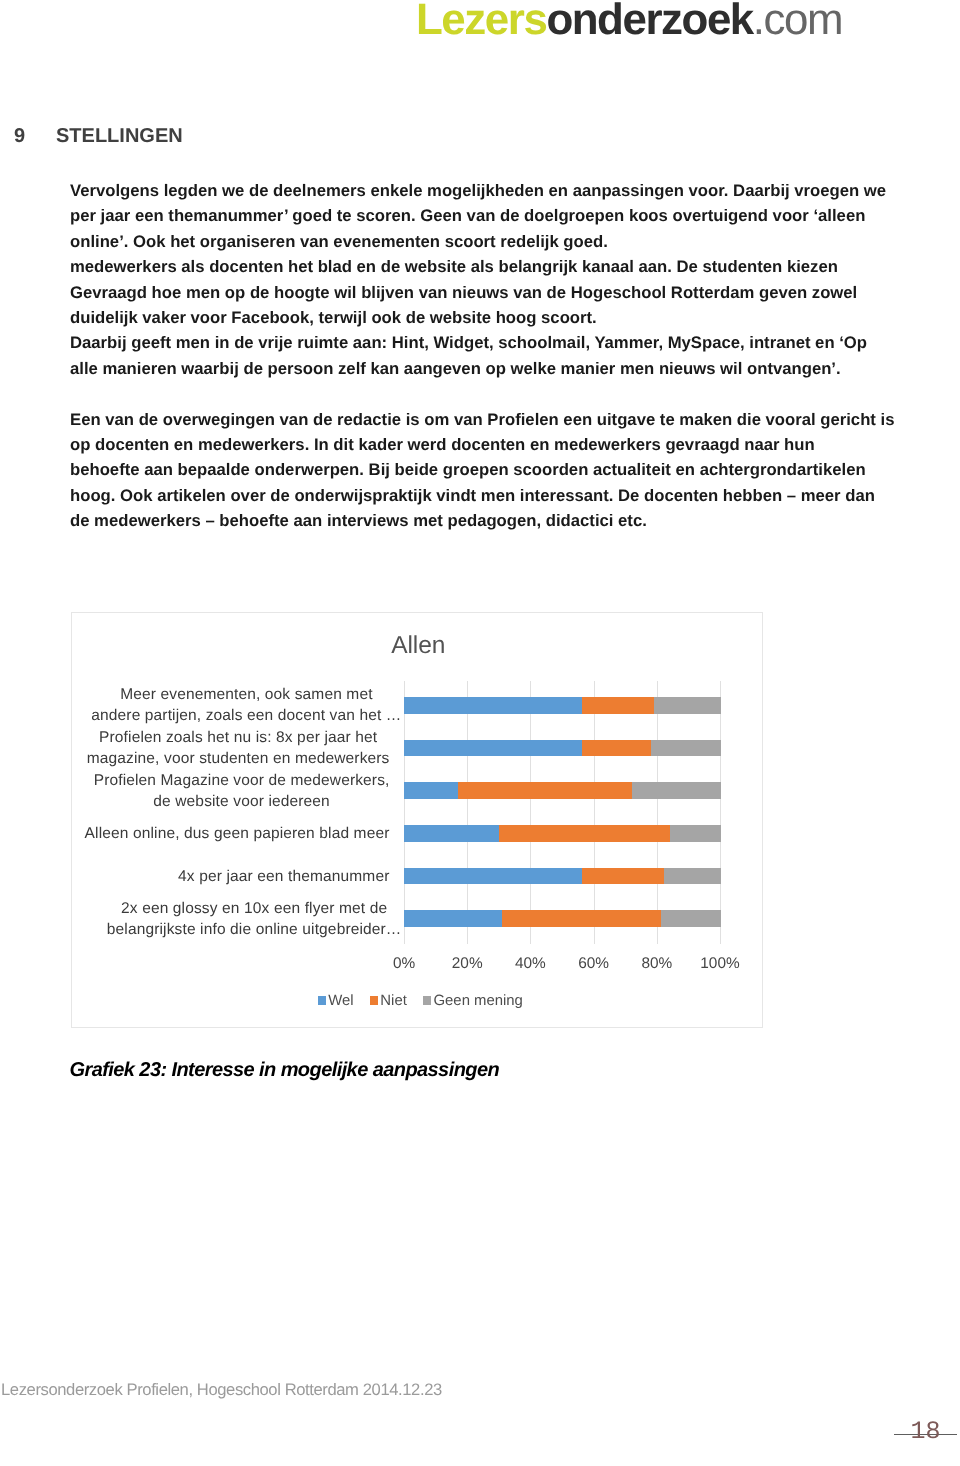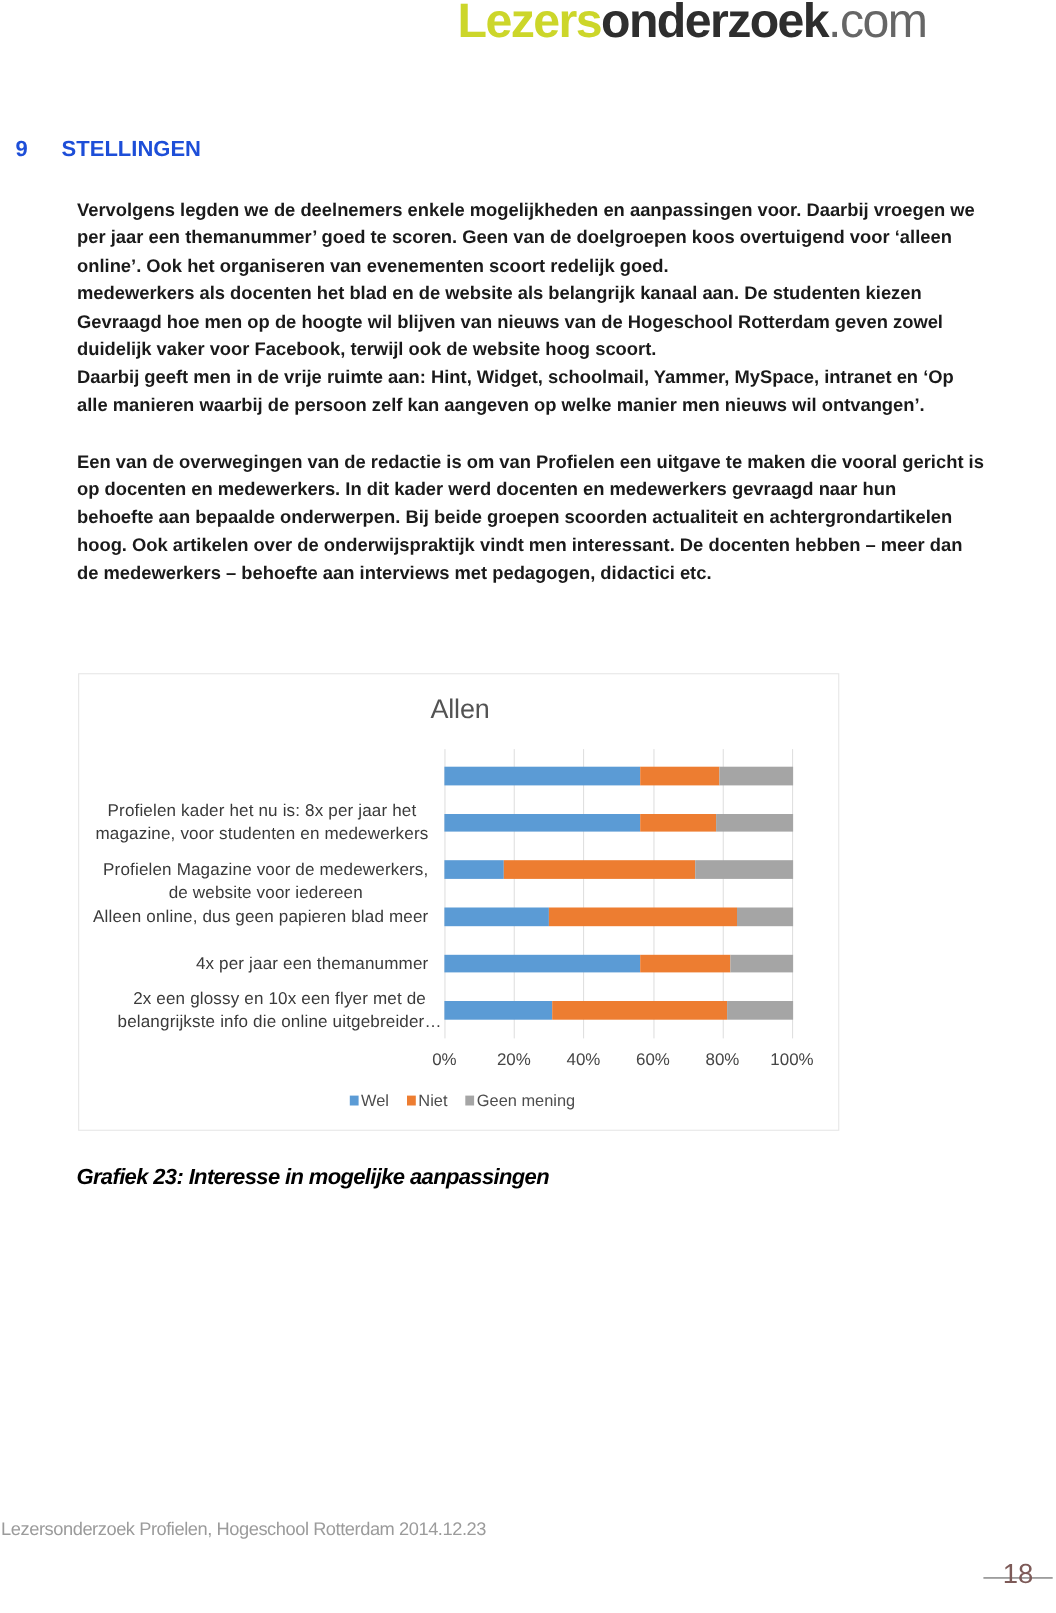--- a/index.html
+++ b/index.html
@@ -6,21 +6,21 @@
   body{width:960px;height:1466px;background:#fff;font-family:"Liberation Sans",sans-serif;overflow:hidden;position:relative;-webkit-font-smoothing:antialiased;text-rendering:geometricPrecision;}
   .page{position:absolute;left:0;top:0;width:960px;height:1466px;}
 
   
   .logo{position:absolute;left:416px;top:-2px;font-size:43.9px;letter-spacing:-1.45px;white-space:nowrap;line-height:1;}
   .logo .l1{font-weight:bold;}
   .logo .l2{font-weight:bold;}
   .logo .l3{font-weight:normal;}
 
   
-  .heading{position:absolute;left:14px;top:125.5px;font-weight:bold;font-size:20px;color:#1d4ed8;white-space:nowrap;line-height:1;}
+  .heading{position:absolute;left:14px;top:125.5px;font-weight:bold;font-size:20px;color:#404040;white-space:nowrap;line-height:1;}
   .heading .num{display:inline-block;width:42px;}
 
   
   .bodytext{position:absolute;left:70px;top:178px;width:790px;font-size:16.7px;line-height:25.4px;color:#1a1a1a;}
   .bodytext .tline{white-space:nowrap;font-weight:bold;}
   .bodytext .blk{margin:0;}
   .bodytext .blk + .blk{margin-top:25.4px;}
 
   
   .chartbox{position:absolute;left:71px;top:612px;width:691.5px;height:415.5px;border:1px solid #e6e6e6;background:#fff;box-sizing:border-box;}
@@ -41,21 +41,21 @@
   .legend .item + .item{margin-left:16px;}
   .legend .swatch{display:inline-block;width:8.5px;height:8.5px;margin-right:2.2px;vertical-align:baseline;position:relative;top:-0.5px;}
   .legend .lbl{vertical-align:baseline;}
 
   
   .caption{position:absolute;left:69.5px;top:1060px;font-size:20px;letter-spacing:-0.58px;font-weight:bold;font-style:italic;color:#000;line-height:1;}
 
   
   .footer-text{position:absolute;left:1px;top:1382px;font-size:16.6px;letter-spacing:-0.4px;color:#9b9b9b;line-height:1;}
   .pagenum-rule{position:absolute;left:894px;top:1433.5px;width:63px;height:1px;background:#5e5e5e;}
-  .pagenum{position:absolute;left:894px;top:1419px;width:63px;text-align:center;font-family:Liberation Sans, sans-serif;font-size:25px;color:#7d5a58;line-height:1;}
+  .pagenum{position:absolute;left:894px;top:1419px;width:63px;text-align:center;font-family:Liberation Mono, monospace;font-size:25px;color:#7d5a58;line-height:1;}
 </style>
 </head>
 <body>
 
 <div class="page">
 
   <div class="logo"><span class="l1" style="color: rgb(204, 214, 42);">Lezers</span><span class="l2" style="color: rgb(46, 46, 46);">onderzoek</span><span class="l3" style="color: rgb(102, 102, 102);">.com</span></div>
 
   <div class="heading"><span class="num">9</span><span>STELLINGEN</span></div>
 
@@ -75,25 +75,29 @@
         <div class="tline">op docenten en medewerkers. In dit kader werd docenten en medewerkers gevraagd naar hun</div>
         <div class="tline">behoefte aan bepaalde onderwerpen. Bij beide groepen scoorden actualiteit en achtergrondartikelen</div>
         <div class="tline">hoog. Ook artikelen over de onderwijspraktijk vindt men interessant. De docenten hebben – meer dan</div>
         <div class="tline">de medewerkers – behoefte aan interviews met pedagogen, didactici etc.</div>
       </div>
   </div>
 
   <div class="chartbox">
     <div class="chart-title">Allen</div>
     <div class="catlabels">
+        <div class="catlabel" style="top: 0.333333px;">
+          <div class="catline">Meer evenementen, ook samen met</div>
+          <div class="catline">andere partijen, zoals een docent van het …</div>
+        </div>
         <div class="catlabel pad" style="top: 43px;">
-          <div class="catline">Profielen kader het nu is: 8x per jaar het</div>
+          <div class="catline">Profielen zoals het nu is: 8x per jaar het</div>
           <div class="catline">magazine, voor studenten en medewerkers</div>
         </div>
-        <div class="catlabel pad" style="top: 85.6667px; margin-top: 10px;">
+        <div class="catlabel pad" style="top: 85.6667px;">
           <div class="catline">Profielen Magazine voor de medewerkers,</div>
           <div class="catline">de website voor iedereen</div>
         </div>
         <div class="catlabel pad" style="top: 138.833px;">
           <div class="catline">Alleen online, dus geen papieren blad meer</div>
         </div>
         <div class="catlabel pad" style="top: 181.5px;">
           <div class="catline">4x per jaar een themanummer</div>
         </div>
         <div class="catlabel" style="top: 213.667px;">

